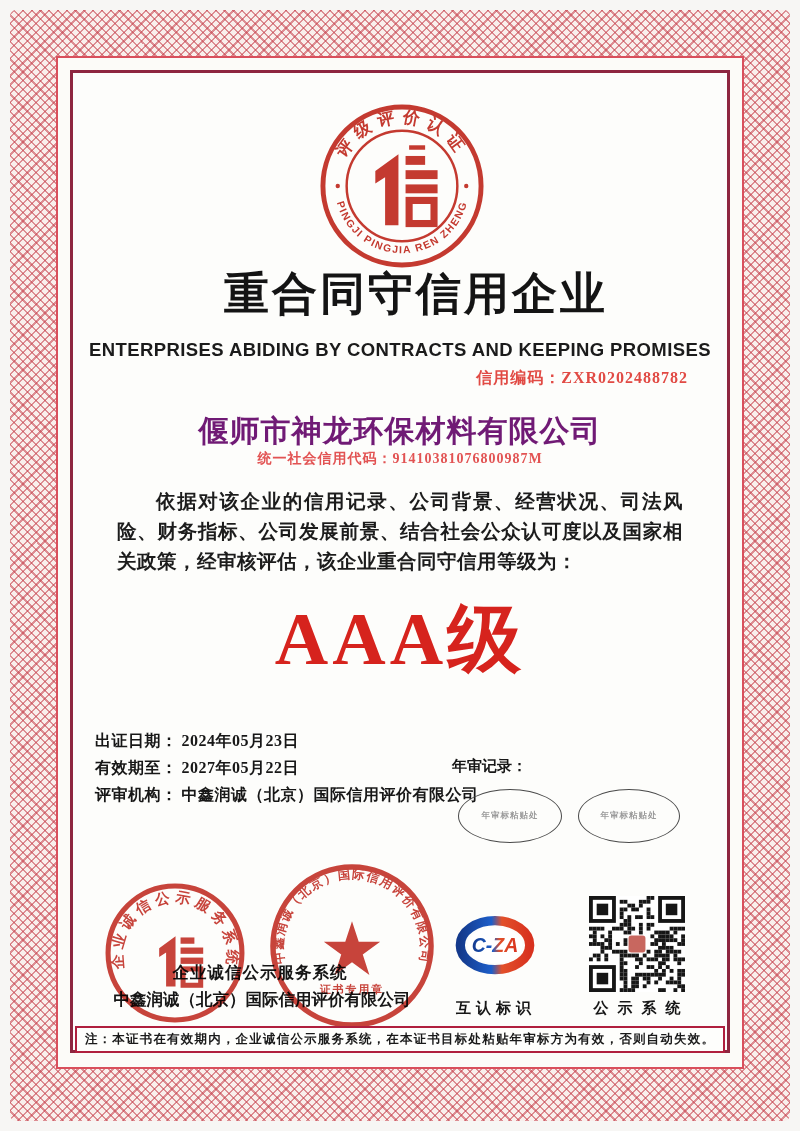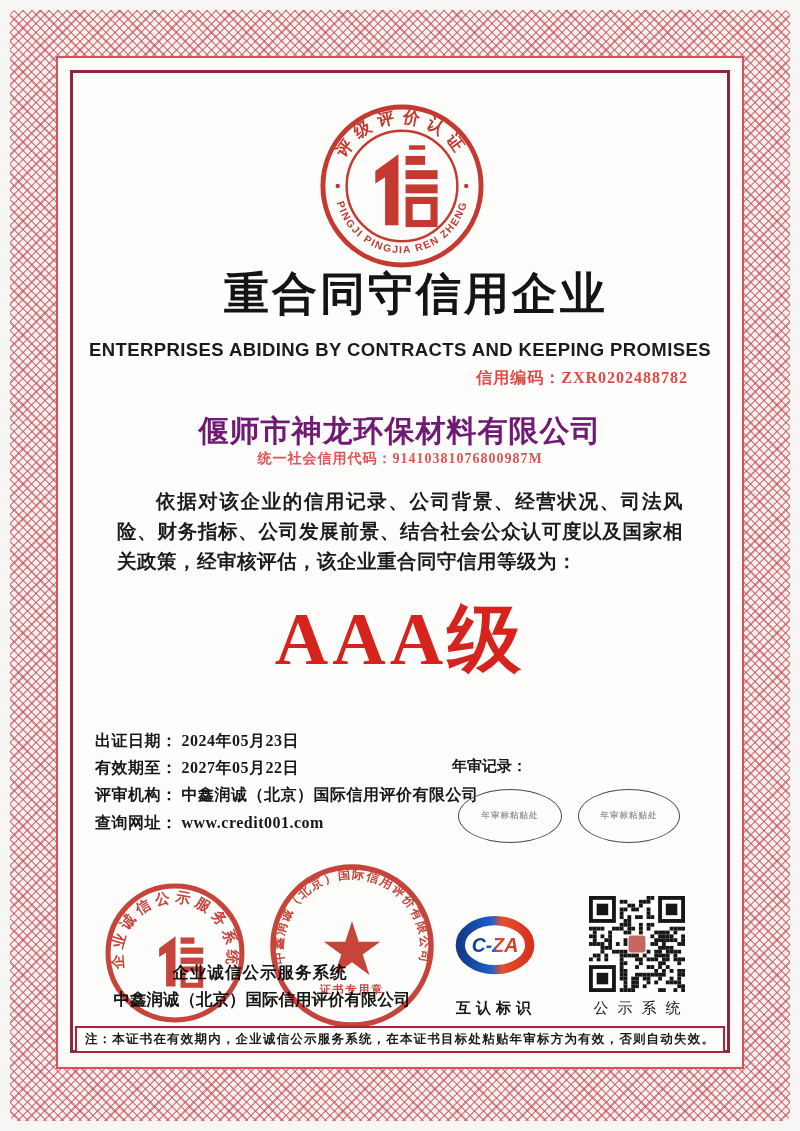--- a/index.html
+++ b/index.html
@@ -59,21 +59,21 @@
       font-size:16.5px;font-weight:900;color:#151515;}
   .stamp{position:absolute;mix-blend-mode:multiply;opacity:.93;pointer-events:none;}
   .stamp-left{left:104px;top:882px;width:142px;height:142px;}
   .stamp-right{left:268px;top:862px;width:168px;height:168px;}
 
   .cza{position:absolute;left:452px;top:913px;width:86px;height:66px;}
   .cza-label{position:absolute;left:441px;top:999px;width:110px;text-align:center;
       font-size:15px;font-weight:900;color:#161616;letter-spacing:5px;}
   .qr{position:absolute;left:589px;top:896px;width:96px;height:96px;background:#fff;}
   .qr-label{position:absolute;left:572px;top:999px;width:130px;text-align:center;
-      font-size:15px;font-weight:400;color:#161616;letter-spacing:9px;text-indent:9px;}
+      font-size:15px;font-weight:700;color:#161616;letter-spacing:9px;text-indent:9px;}
 
   .note-box{position:absolute;left:75px;right:75px;top:1026px;height:23px;
       border:2px solid #b01f3e;display:flex;align-items:center;justify-content:center;background:#fefefc;}
   .note-box span{font-size:12.5px;font-weight:700;color:#1a1a1a;letter-spacing:1.2px;white-space:nowrap;}
 </style>
 </head>
 <body>
 
 <div class="page">
 
@@ -127,23 +127,20 @@
     <div class="rating">AAA级</div>
 
     <div class="detail-row" style="top:731px">
       <span class="lab">出证日期：</span><span>2024年05月23日</span>
     </div>
     <div class="detail-row" style="top:758px">
       <span class="lab">有效期至：</span><span>2027年05月22日</span>
     </div>
     <div class="detail-row" style="top:785px">
       <span class="lab">评审机构：</span><span>中鑫润诚（北京）国际信用评价有限公司</span>
-    </div>
-    <div class="detail-row" style="top:813px">
-      <span class="lab">查询网址：</span><span>www.credit001.com</span>
     </div>
 
     <div class="annual-label">年审记录：</div>
     <div class="oval oval1">
       <span>年审标粘贴处</span>
     </div>
     <div class="oval oval2">
       <span>年审标粘贴处</span>
     </div>
 

